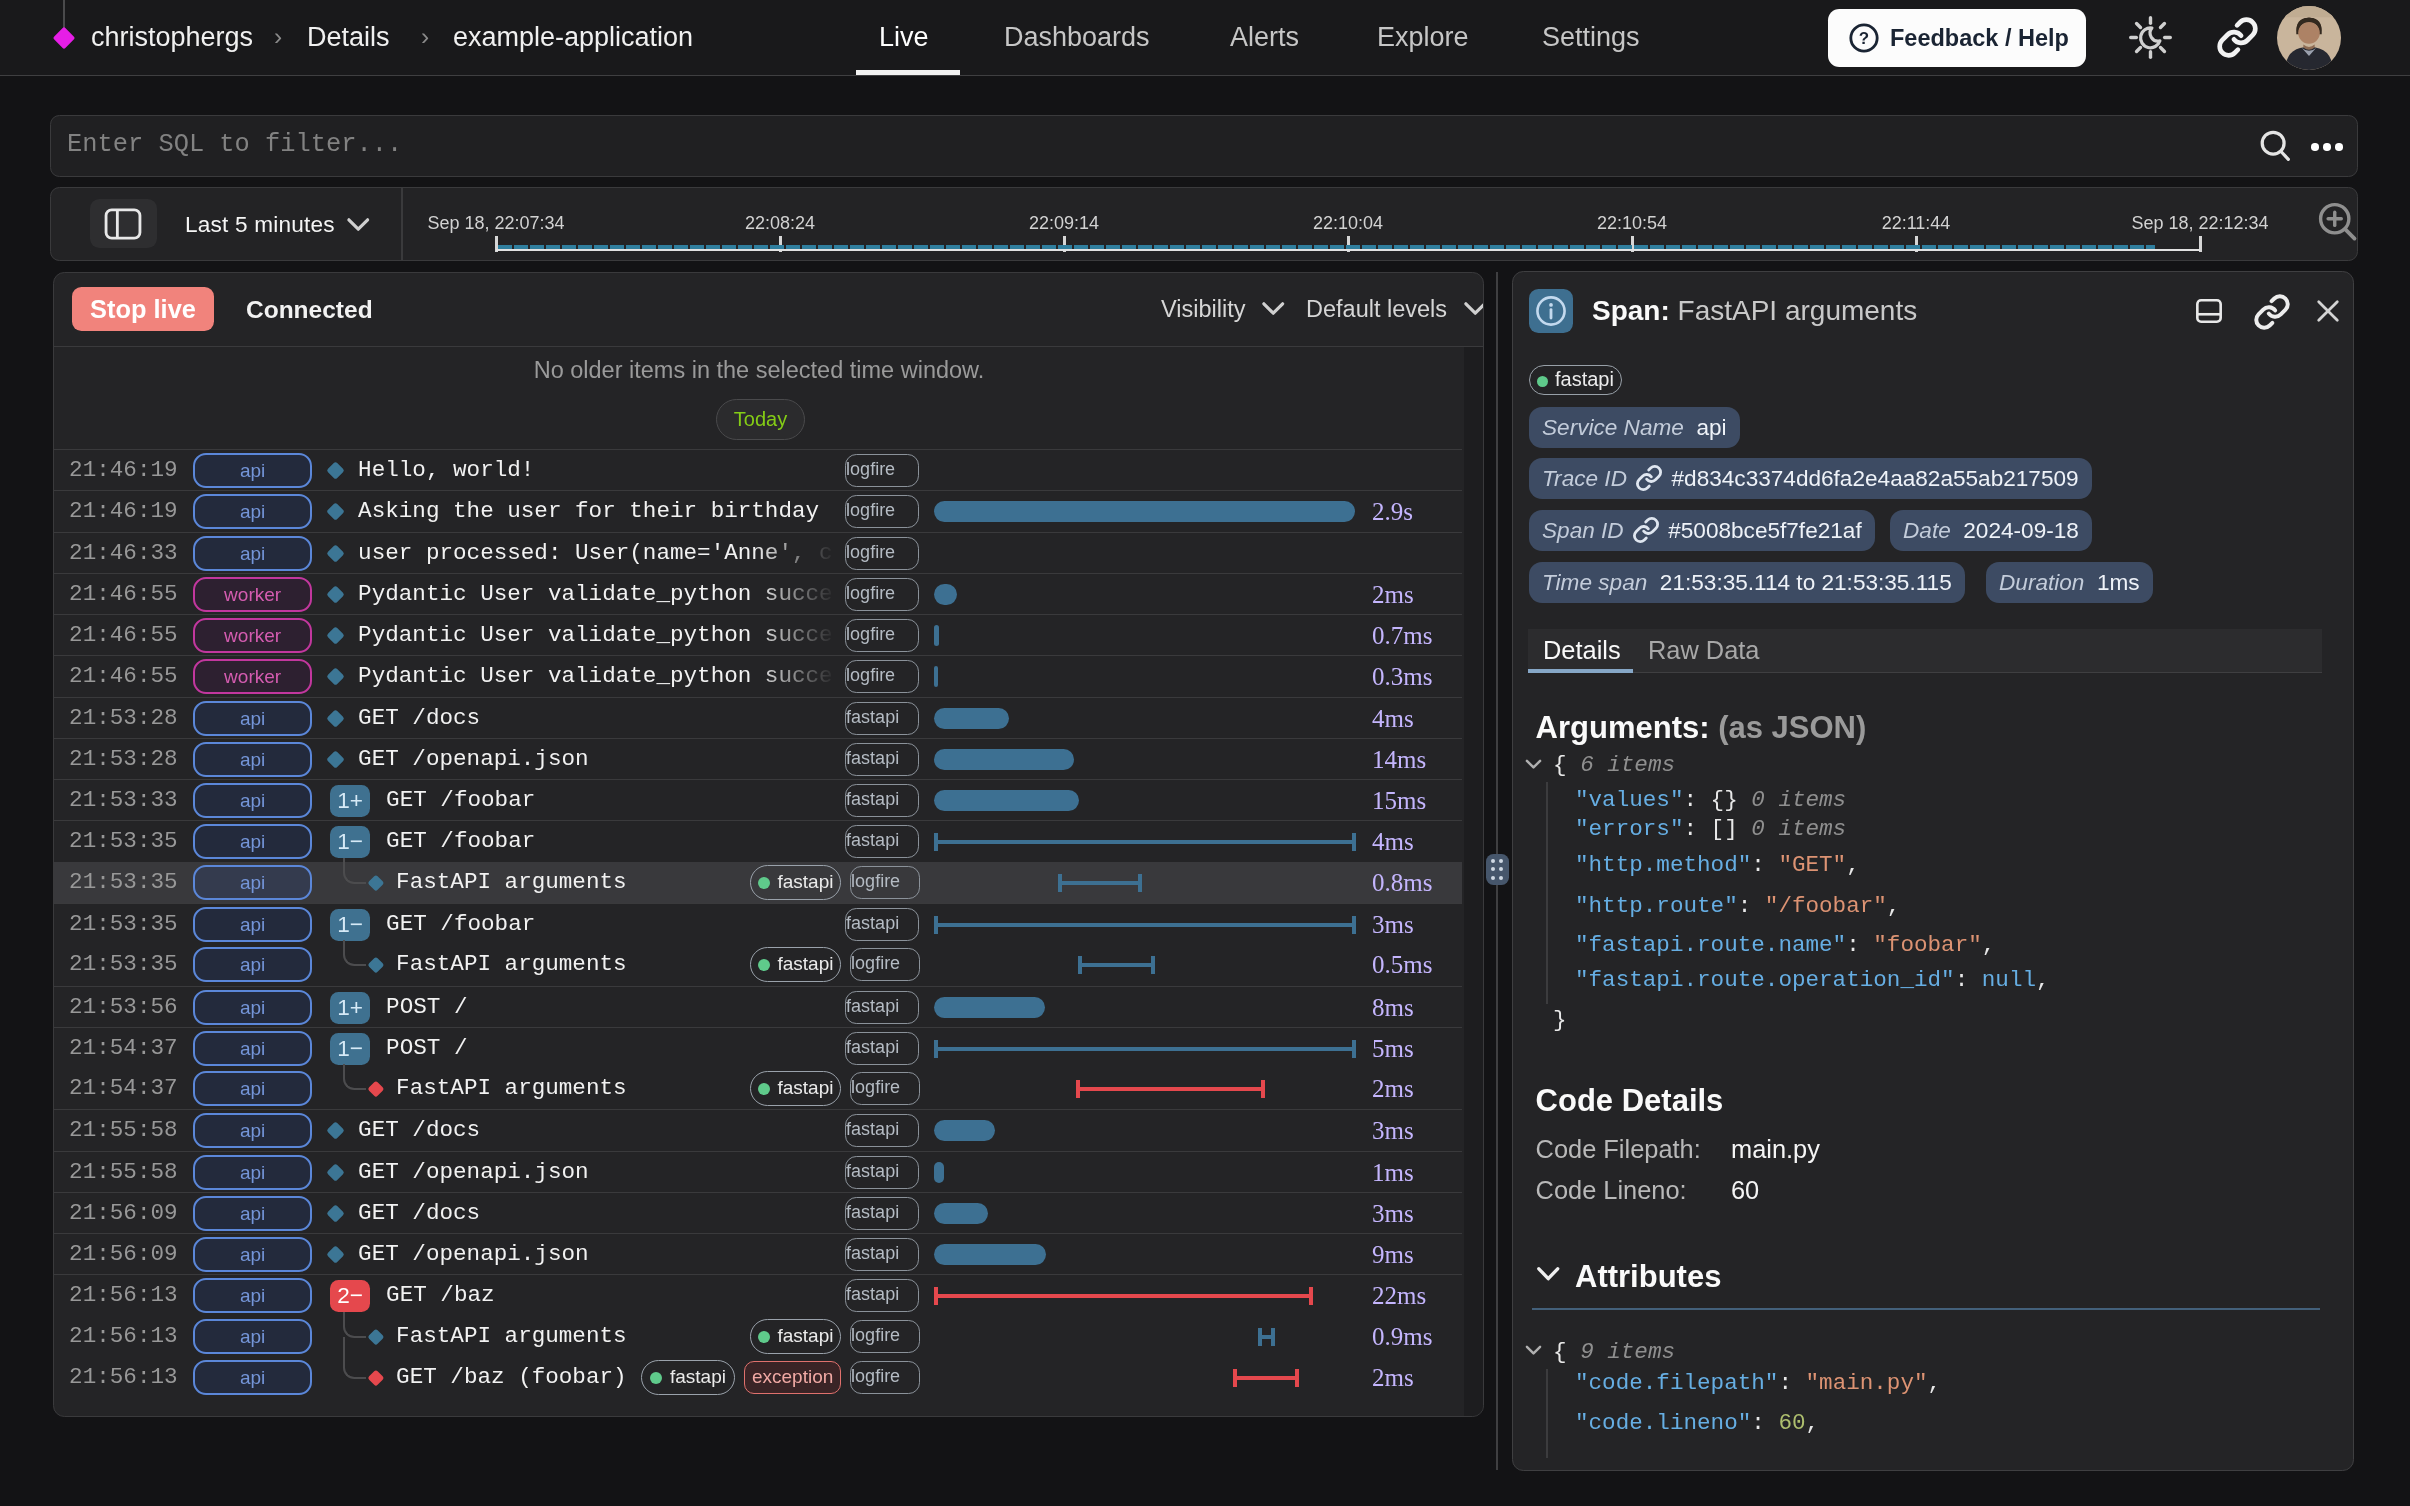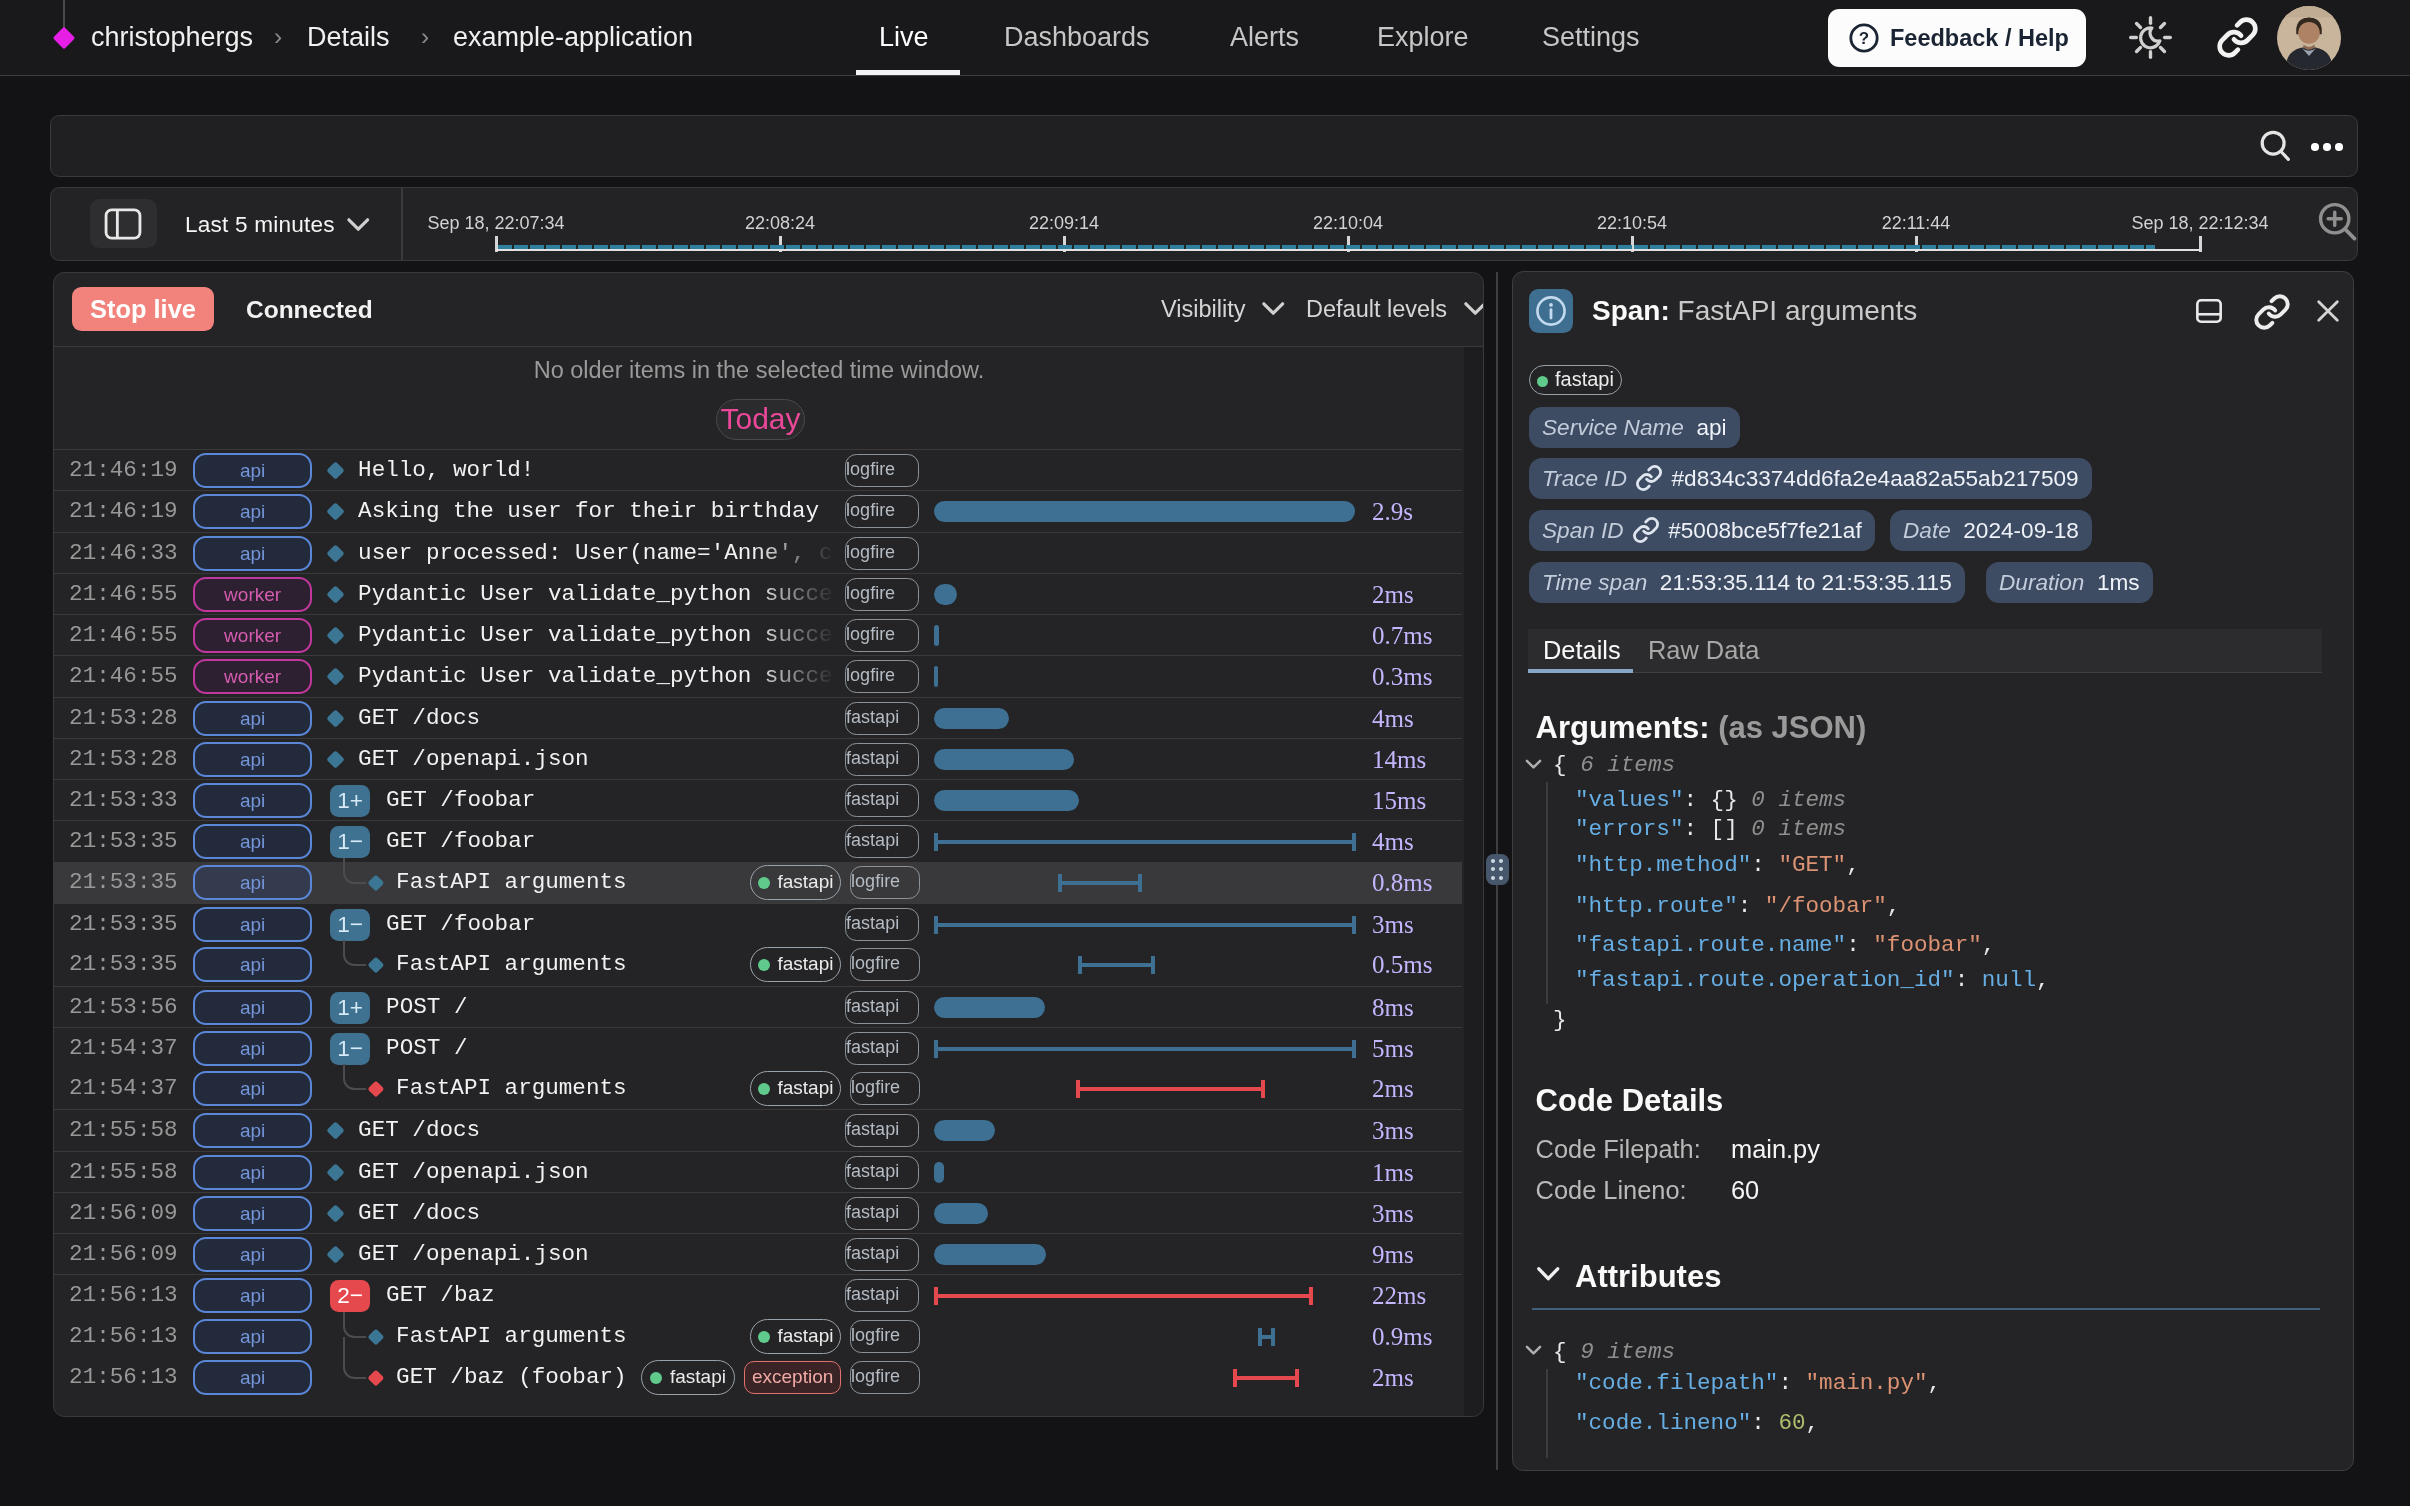--- a/index.html
+++ b/index.html
@@ -40,21 +40,21 @@
 #zoomi { position:absolute; left:2263px; top:11.3px; }
 
 
 #lpanel { position:absolute; left:53px; top:272px; width:1431px; height:1145px; background:#242426; border:1.9px solid #3a3a3c; border-radius:11.3px; overflow:hidden; }
 #lphead { position:absolute; left:0; top:0; width:100%; height:74px; border-bottom:1.9px solid #3a3a3c; }
 #stoplive { position:absolute; left:18px; top:14px; width:142px; height:44px; background:#f1837c; border-radius:9.4px; text-align:center; line-height:44px; font-size:25.4px; font-weight:bold; color:#ffffff; }
 #connected { position:absolute; left:192px; top:0; height:73px; line-height:73px; font-size:24.5px; font-weight:bold; color:#f2f2f2; }
 .hdd { position:absolute; top:0; height:73px; line-height:73px; font-size:23.5px; color:#d6d6d6; white-space:nowrap; }
 .hdd svg { display:inline-block; vertical-align:middle; margin-left:9.4px; margin-top:-3.8px; }
 #noolder { position:absolute; left:0; top:84px; width:1410px; text-align:center; font-size:23.5px; color:#9a9a9a; }
-#today { position:absolute; left:662px; top:126px; width:89px; height:41px; background:#2b2b2d; border:1.9px solid #4a4a4c; border-radius:21px; text-align:center; line-height:38px; font-size:30px; color:#ec4899; }
+#today { position:absolute; left:662px; top:126px; width:89px; height:41px; background:#2b2b2d; border:1.9px solid #4a4a4c; border-radius:21px; text-align:center; line-height:38px; font-size:20px; color:#84cc16; }
 #scrollgut { position:absolute; left:1410px; top:74px; width:20px; height:1069px; background:#1d1d1f; }
 
 
 .row { position:absolute; left:0; width:1410px; height:41px; }
 .row.sep { border-top:1.9px solid #3a3a3c; }
 .row.hl { background:#39393c; }
 .row > div { position:absolute; }
 .ts { left:17px; top:0; height:41px; line-height:41px; font-family:"Liberation Mono", monospace; font-size:22.6px; color:#989898; }
 .stag { left:141px; top:2.8px; width:119px; height:35px; border-radius:13px; text-align:center; line-height:31px; font-size:19px; }
 .stag.api { background:#232a3c; border:2.4px solid #5b87d9; color:#7495d8; }
@@ -181,20 +181,21 @@
           <circle cx="34" cy="28.5" r="11.5" fill="#ad8265"></circle>
           <path d="M22.6 26 Q23 16.8 34 16.8 Q45 16.8 45.4 26 Q46.5 21 43 16.5 Q39.8 12.6 34 12.6 Q28.2 12.6 25 16.5 Q21.5 21 22.6 26 Z" fill="#33291f"></path>
           <path d="M9 68 Q9 43.5 34 43.5 Q59 43.5 59 68 Z" fill="#262830"></path>
           <path d="M26.5 44.5 L34 53 L41.5 44.5 Q38 47.5 34 47.5 Q30 47.5 26.5 44.5 Z" fill="#9aa0ad"></path>
           <path d="M28 41 Q34 46 40 41 L40 44 Q34 49 28 44 Z" fill="#8d6b52"></path>
         </g>
       </svg>
     </div>
   </div>
 <div id="sqlbar">
+    <div class="ph">Enter SQL to filter...</div>
 <div style="position:absolute;left:2206px;top:12.2px">
       <svg width="38" height="38" viewBox="0 0 40 40">
         <circle cx="17" cy="16" r="11.5" fill="none" stroke="#e4e4e4" stroke-width="3.4"></circle>
         <line x1="25.5" y1="25" x2="33" y2="33" stroke="#e4e4e4" stroke-width="3.4" stroke-linecap="round"></line>
       </svg>
     </div>
 <div style="position:absolute;left:2260px;top:27px;width:7.5px;height:7.5px;border-radius:50%;background:#fff"></div>
 <div style="position:absolute;left:2272px;top:27px;width:7.5px;height:7.5px;border-radius:50%;background:#fff"></div>
 <div style="position:absolute;left:2284px;top:27px;width:7.5px;height:7.5px;border-radius:50%;background:#fff"></div>
 </div>

